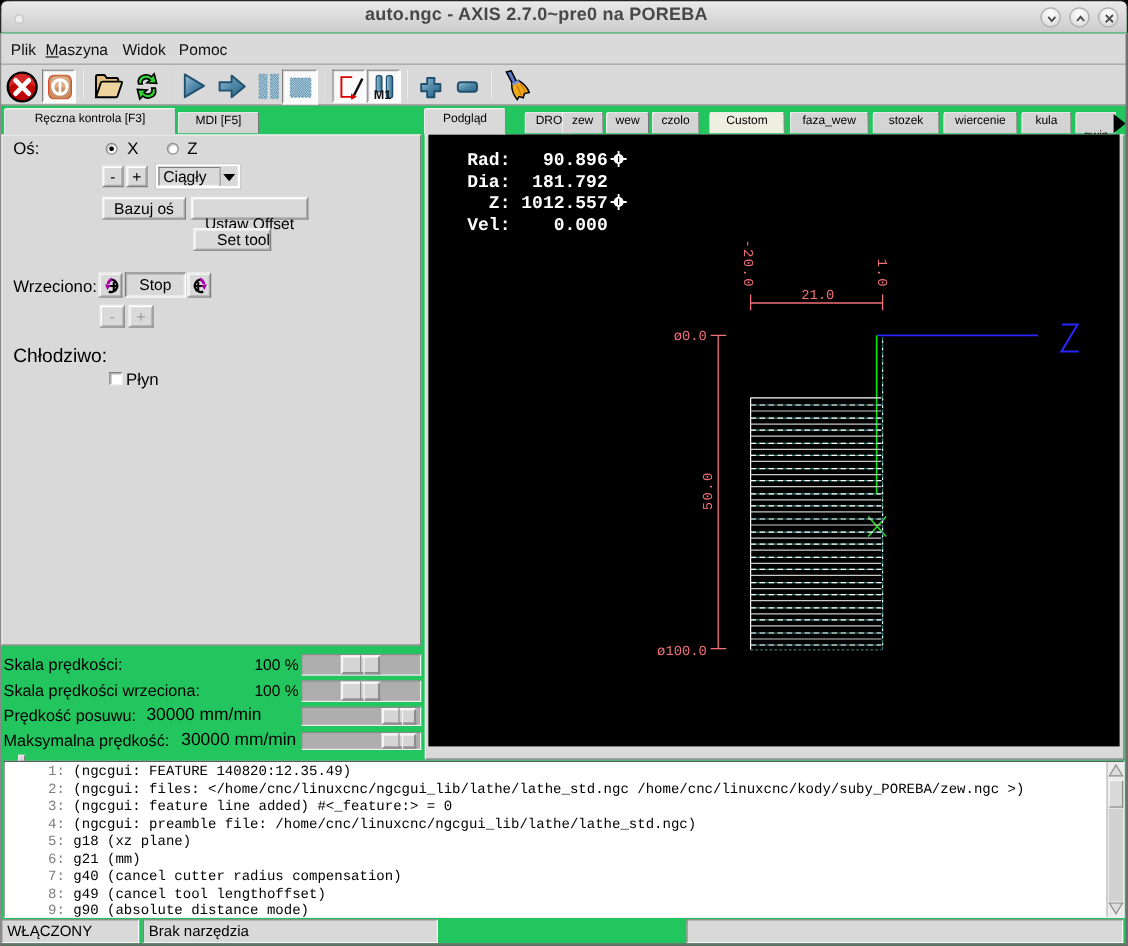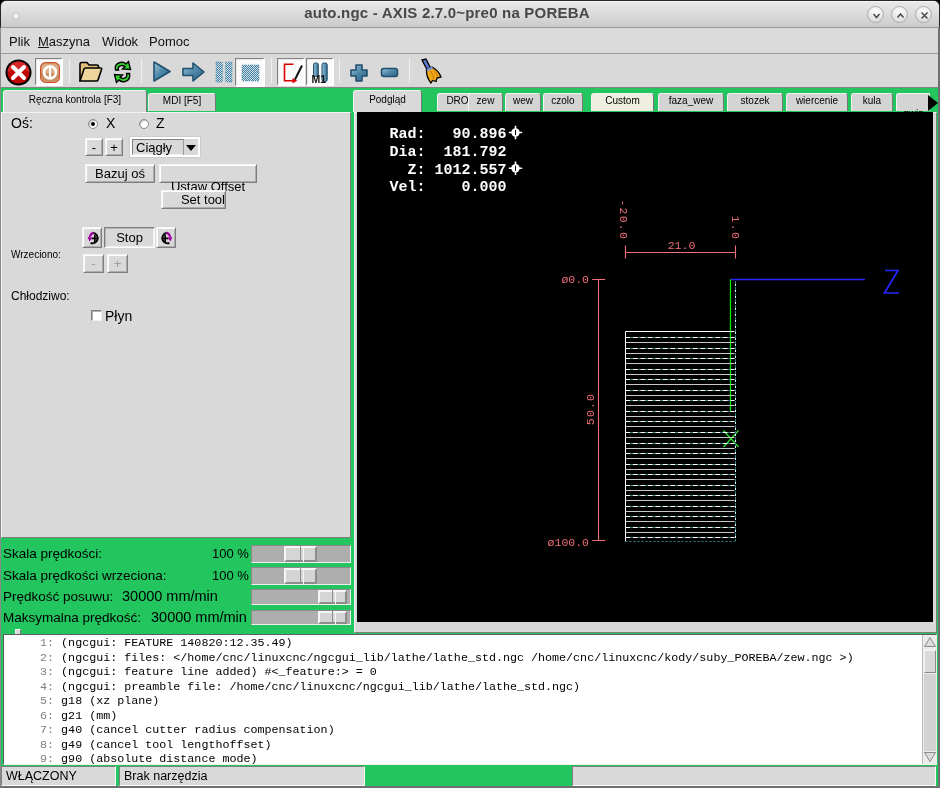--- a/index.html
+++ b/index.html
@@ -212,21 +212,21 @@
   <div class="abs raised" style="left:85px; top:164px; width:70px; height:19px;">
       <div class="btnlabel" style="margin-top:1px;">Bazuj oś</div>
     </div>
   <div class="abs raised" style="left:159px; top:164px; width:98px; height:19px;">
       <div class="btnlabel" style="margin-top:14px;">Ustaw Offset</div>
     </div>
   <div class="abs raised" style="left:161px; top:190px; width:65px; height:19px;">
       <div class="btnlabel" style="margin-top:1px;text-align:right;">Set tool</div>
     </div>
 
-  <div class="abs lbl" style="left:11px; top:230px; font-size:10px;margin-top:19px;">Wrzeciono:</div>
+  <div class="abs lbl" style="left:11px; top:230px; font-size:14px;">Wrzeciono:</div>
   <div class="abs raised" style="left:82px; top:227px; width:20px; height:21px;"></div>
   <svg class="abs" style="left:85px; top:230px;" width="16" height="16" viewBox="0 0 16 16">
     <path d="M8.2 3.0 A5.2 5.2 0 1 1 5.6 13.0" fill="none" stroke="#000" stroke-width="1.9"></path>
     <path d="M9.8 4.9 L9.8 12.2 M6.6 8.4 L13.4 8.4" stroke="#000" stroke-width="1.7"></path>
     <path d="M8.6 2.6 Q5.6 3.4 4.9 6.9" fill="none" stroke="#a000a0" stroke-width="2.2"></path>
     <path d="M2.6 6.8 L7.5 7.7 L4.4 11.6 Z" fill="#a000a0"></path>
   </svg>
   <div class="abs sunkenbtn" style="left:104px; top:227px; width:51px; height:21px; background:#d9d9d9;">
       <div class="btnlabel" style="margin-top:2px;">Stop</div>
     </div>
@@ -237,21 +237,21 @@
     <path d="M7.4 2.6 Q10.4 3.4 11.1 6.9" fill="none" stroke="#a000a0" stroke-width="2.2"></path>
     <path d="M13.4 6.8 L8.5 7.7 L11.6 11.6 Z" fill="#a000a0"></path>
   </svg>
   <div class="abs raised" style="left:83px; top:254px; width:21px; height:19px;">
       <div class="btnlabel" style="margin-top:1px; color:#9d9d9d;">-</div>
     </div>
   <div class="abs raised" style="left:107px; top:254px; width:21px; height:19px;">
       <div class="btnlabel" style="margin-top:1px; color:#9d9d9d;">+</div>
     </div>
 
-  <div class="abs lbl" style="left:11px; top:289px; font-size:12px;">Chłodziwo:</div>
+  <div class="abs lbl" style="left:11px; top:289px; font-size:16px;">Chłodziwo:</div>
   <div class="abs" style="left:91px; top:310px; width:11px; height:11px; background:#fff; border-top:1px solid #7e7e7e; border-left:1px solid #7e7e7e; border-right:1px solid #f0f0f0; border-bottom:1px solid #f0f0f0; box-shadow:inset 1px 1px 0 #b0b0b0;"></div>
   <div class="abs lbl" style="left:105px; top:308px; font-size:14px;">Płyn</div>
 
   <div class="abs lbl" style="left:3px; top:546px; font-size:13.5px;">Skala prędkości:</div>
   <div class="abs lbl" style="left:212px; top:546px;">100 %</div>
   <div class="abs trough" style="left:251px; top:545px; width:100px; height:18px;"></div>
   <div class="abs shandle" style="left:284px; top:546px; width:33px; height:16px;"></div>
 
   <div class="abs lbl" style="left:3px; top:568px; font-size:13.5px;">Skala prędkości wrzeciona:</div>
   <div class="abs lbl" style="left:212px; top:568px;">100 %</div>

